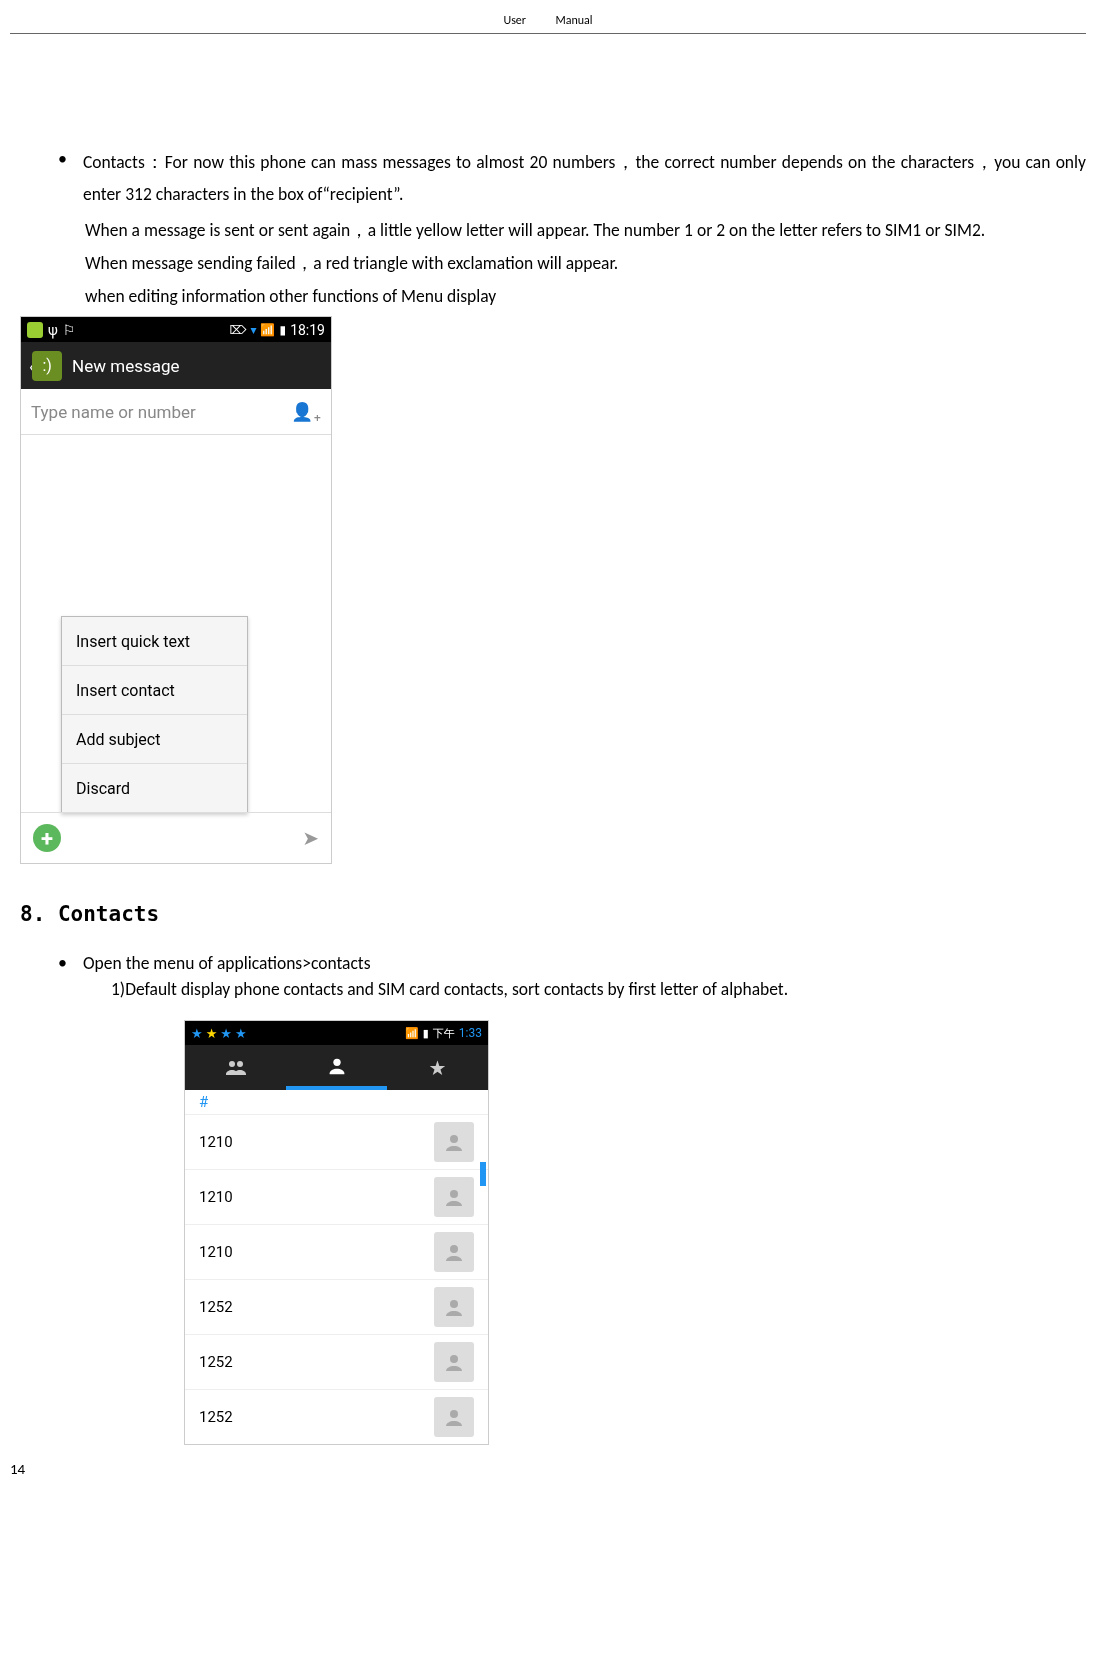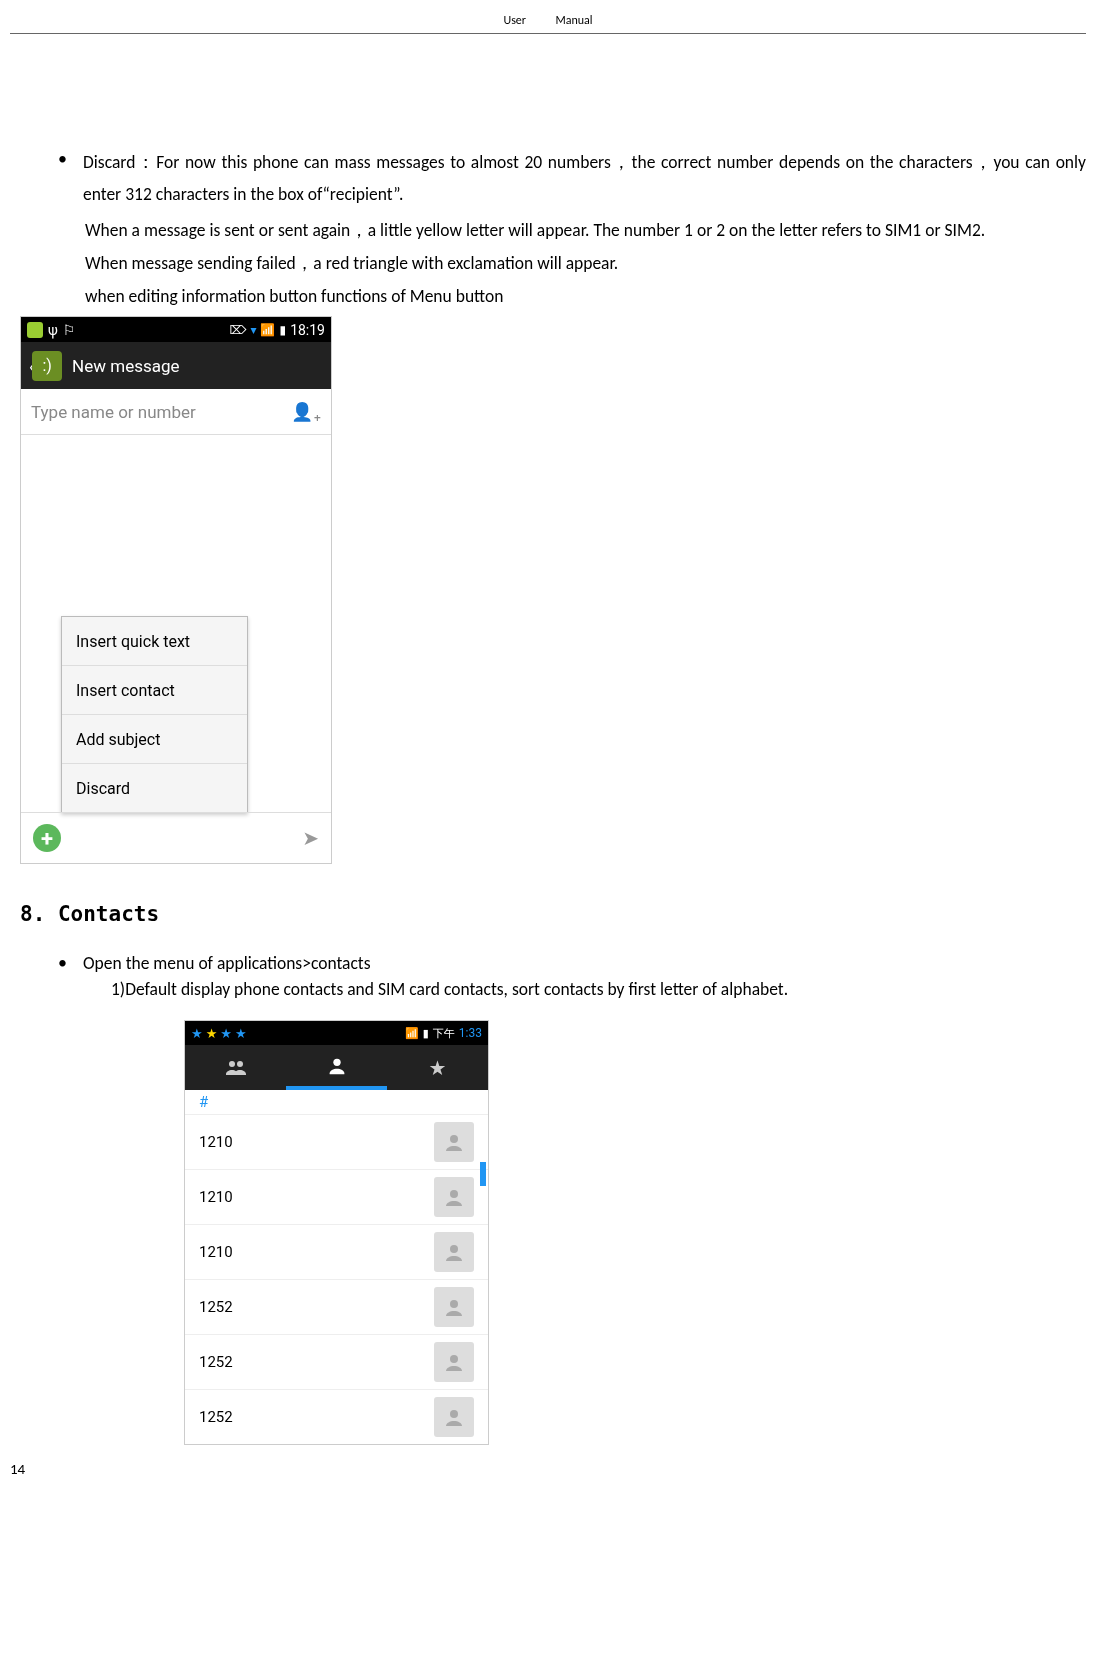--- a/index.html
+++ b/index.html
@@ -261,29 +261,29 @@
 <div class="header">User&nbsp;&nbsp;Manual</div>
 
 <div class="page-num">14</div>
 
 <div class="content">
 
   <div class="bullet-section">
     <div class="bullet">
       <div class="bullet-dot">•</div>
       <div class="bullet-body" style="text-align:justify;">
-        <span>Discard：</span><span>For now this phone can mass messages to almost 20 numbers，the correct number depends on the characters，you can only enter 312 characters in the box of“recipient”.</span>
+        <span>Contacts：</span><span>For now this phone can mass messages to almost 20 numbers，the correct number depends on the characters，you can only enter 312 characters in the box of“recipient”.</span>
       </div>
     </div>
   </div>
 
   <div class="indent-body">
     <p>When a message is sent or sent again，a little yellow letter will appear. The number 1 or 2 on the letter refers to SIM1 or SIM2.</p>
     <p>When message sending failed，a red triangle with exclamation will appear.</p>
-    <p>when editing information button functions of Menu button</p>
+    <p>when editing information other functions of Menu display</p>
   </div>
 
   <div class="screenshot1">
     <div class="status-bar">
       <div class="status-left">
         <div class="mms-icon"></div>
         <span class="usb-icon">ψ</span>
         <span class="notif-icon">⚐</span>
       </div>
       <div class="status-right">

